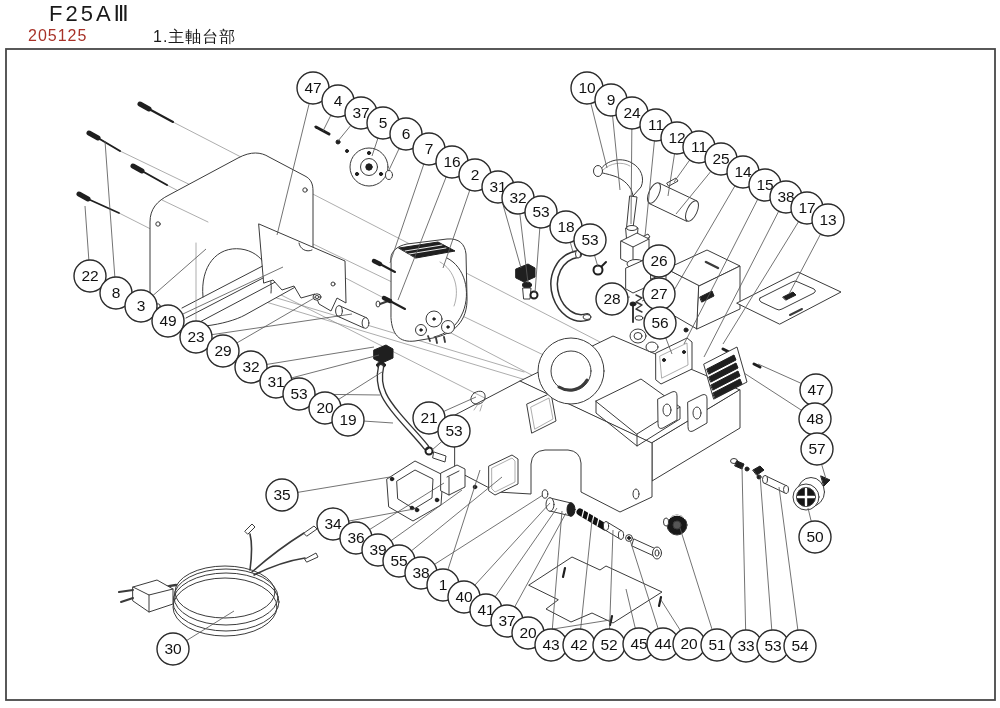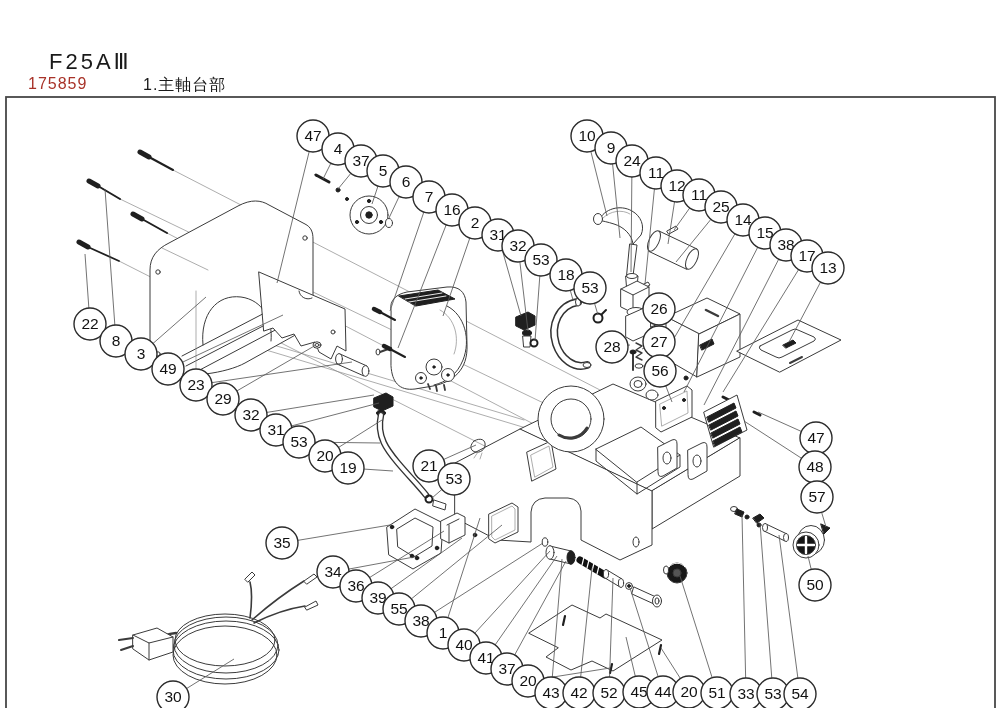--- a/index.html
+++ b/index.html
@@ -1,41 +1,41 @@
 <!DOCTYPE html>
 <html style="--accent: #a83228;"><head>
 <meta charset="utf-8">
 <style>
   html,body{margin:0;padding:0;background:#fff;}
   body{width:1000px;height:708px;overflow:hidden;}
   .page{position:relative;width:1000px;height:576px;background:#fff;
-        font-family:"Liberation Sans","DejaVu Sans",sans-serif;color:#1a1a1a;margin-top:48px;}
+        font-family:"Liberation Sans","DejaVu Sans",sans-serif;color:#1a1a1a;}
   .hdr-model{position:absolute;left:49px;top:1px;font-size:22px;letter-spacing:3px;color:#1a1a1a;}
   .hdr-partno{position:absolute;left:28px;top:27px;font-size:16px;color:var(--accent,#a83228);letter-spacing:1px;}
-  .hdr-section{position:absolute;left:143px;top:27px;font-size:16px;color:#1a1a1a;letter-spacing:1px;text-align:center;}
+  .hdr-section{position:absolute;left:153px;top:27px;font-size:16px;color:#1a1a1a;letter-spacing:1px;text-align:center;}
   .hdr-updated{position:absolute;right:24px;top:4px;font-size:16px;color:var(--accent,#a83228);letter-spacing:1px;}
   .hdr-updated .dl{margin-right:14px;}
   svg#diagram-svg{position:absolute;left:0;top:0;width:1000px;height:708px;}
   .frame{fill:none;stroke:#474747;stroke-width:1.8;}
   #parts-layer{stroke:#3b3b3b;stroke-width:1;fill:none;stroke-linejoin:round;stroke-linecap:round;}
   #parts-layer .w{fill:#ffffff;}
   #parts-layer .dk{fill:#1f1f1f;stroke:#1f1f1f;}
   #parts-layer .thin{stroke-width:.7;stroke:#8a8a8a;}
   .leader{stroke:#5a5a5a;stroke-width:.85;fill:none;}
   .balloon{fill:#fff;stroke:#2b2b2b;stroke-width:1.4;}
   .balloon-num{font-family:"Liberation Sans","DejaVu Sans",sans-serif;font-size:15.5px;fill:#111;
                text-anchor:middle;stroke:none;}
 </style>
 </head>
 <body>
 
 <div class="page">
 
   <div class="hdr-model">F25AⅢ</div>
-  <div class="hdr-partno">175859</div>
+  <div class="hdr-partno">205125</div>
   <div class="hdr-section">1.主軸台部</div>
 
   <svg id="diagram-svg" viewBox="0 0 1000 708">
     <rect class="frame" x="6" y="49" width="989" height="651"></rect>
 
     <g id="parts-layer">
 
       <g>
         <line class="thin" x1="173" y1="122" x2="600" y2="342"></line>
         <line class="thin" x1="120" y1="151" x2="558" y2="362"></line>

